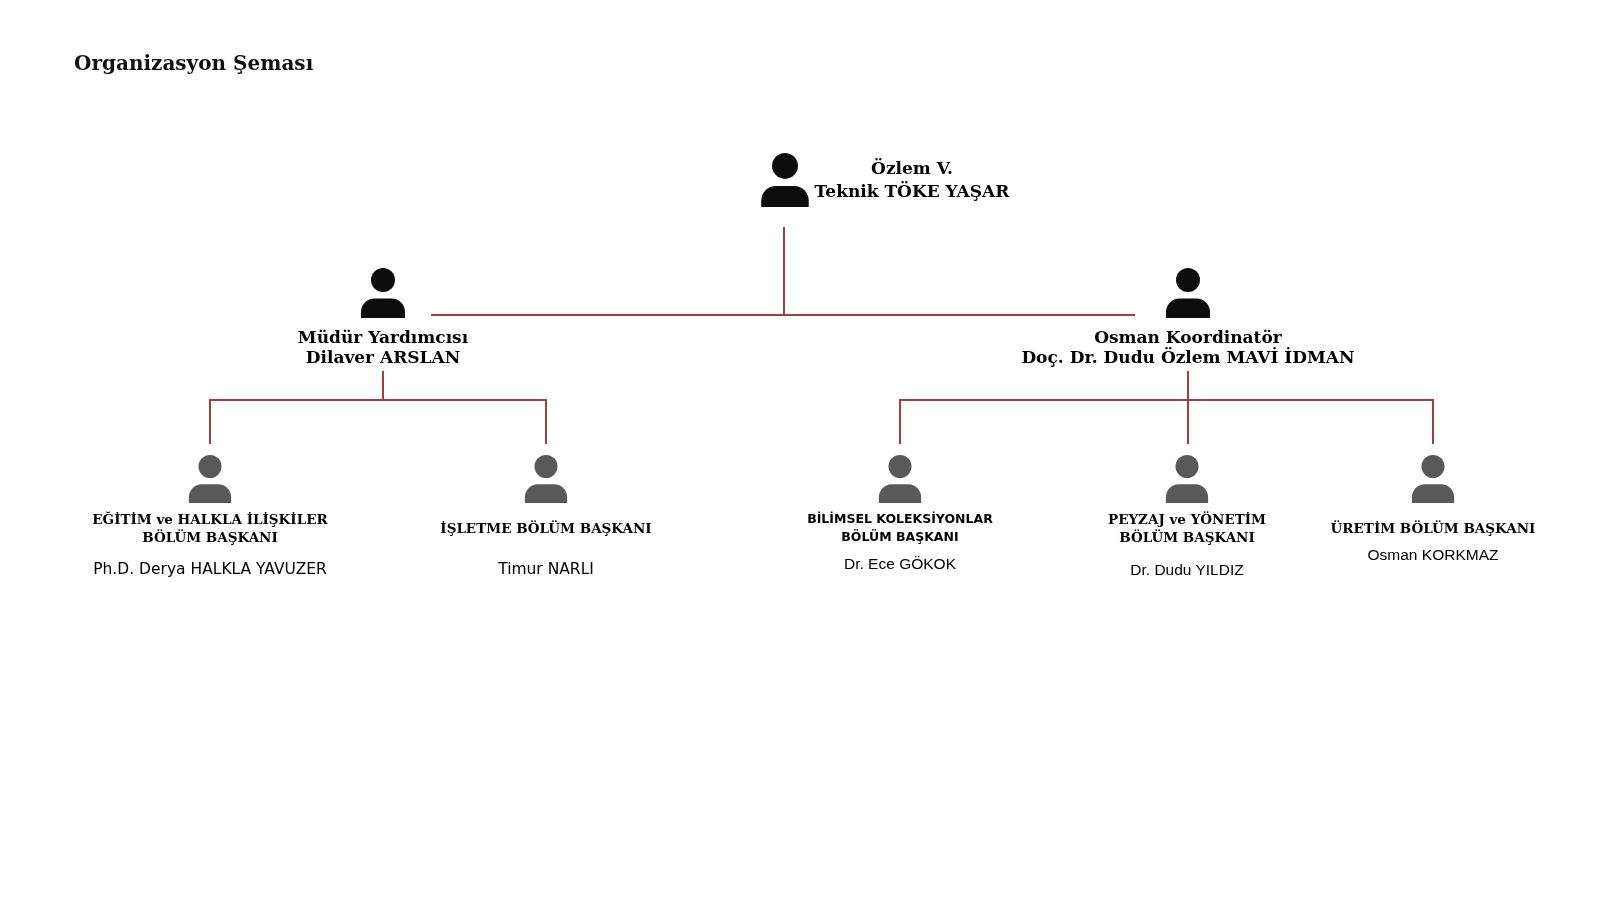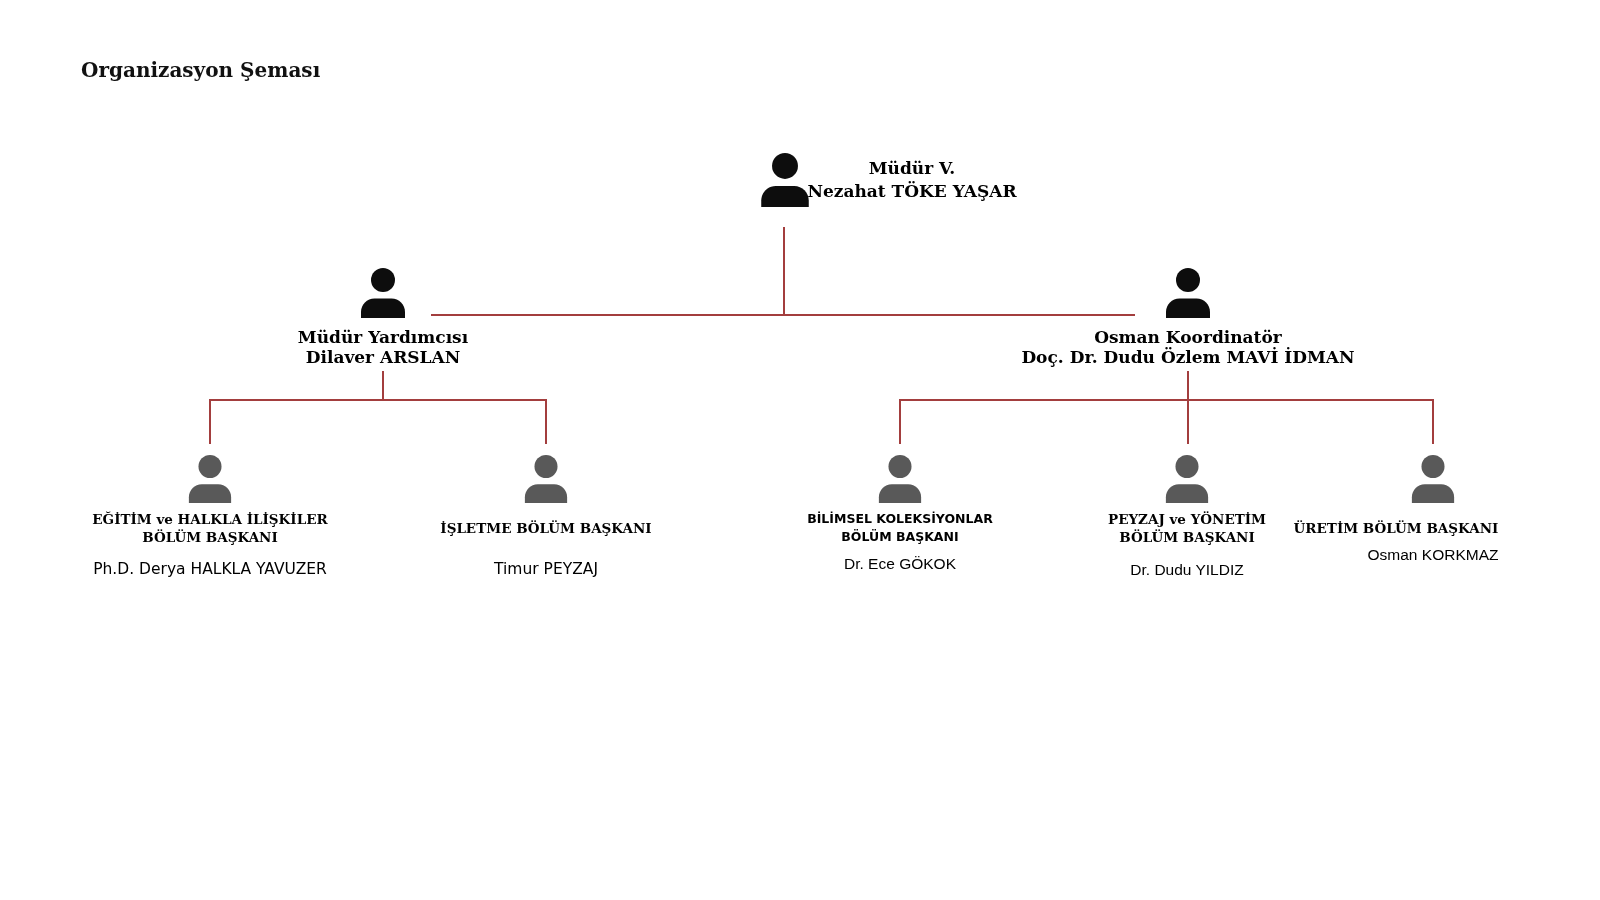--- a/index.html
+++ b/index.html
@@ -1,21 +1,21 @@
 <!DOCTYPE html>
 <html><head>
 <meta charset="utf-8">
 <style>
   html,body{margin:0;padding:0;background:#fff;}
   .canvas{
     position:relative;width:1600px;height:900px;background:#ffffff;
     overflow:hidden;font-family:"DejaVu Serif",serif;color:#000;
   }
   .page-title{
-    position:absolute;left:65px;top:42px;margin:16px;
+    position:absolute;left:65px;top:42px;margin:9px;
     font-family:"DejaVu Serif",serif;font-weight:bold;font-size:20px;color:#111;
   }
   
   .line{position:absolute;background:#a33e3e;}
   .line.v{width:2px;}
   .line.h{height:2px;}
   
   .person{position:absolute;line-height:0;}
   .person svg{fill:currentColor;}
   .lvl12{color:#0d0d0d;}
@@ -53,22 +53,22 @@
   <div class="line v" style="left:899px;top:399px;height:45px"></div>
   <div class="line v" style="left:1432px;top:399px;height:45px"></div>
 
   <div class="person lvl12" style="left:758px;top:153px">
     <svg viewBox="0 0 50 50" width="54" height="54" aria-hidden="true">
       <circle cx="25" cy="12" r="12"></circle>
       <path d="M3 50 v-6 c0 -7.5 6 -13.5 13.5 -13.5 h17 c7.5 0 13.5 6 13.5 13.5 v6 z"></path>
     </svg>
   </div>
   <div class="txt root-txt" style="left:712px;top:157px;width:400px">
-    <span>Müdür V.</span>
-    <span>Nezahat TÖKE YAŞAR</span>
+    <span>Özlem V.</span>
+    <span>Teknik TÖKE YAŞAR</span>
   </div>
 
   <div class="person lvl12" style="left:358px;top:268px">
     <svg viewBox="0 0 50 50" width="50" height="50" aria-hidden="true">
       <circle cx="25" cy="12" r="12"></circle>
       <path d="M3 50 v-6 c0 -7.5 6 -13.5 13.5 -13.5 h17 c7.5 0 13.5 6 13.5 13.5 v6 z"></path>
     </svg>
   </div>
   <div class="txt l2-txt" style="left:203px;top:327px;width:360px">
     <span>Müdür Yardımcısı</span>
@@ -100,21 +100,21 @@
 
   <div class="person lvl3" style="left:522px;top:455px">
     <svg viewBox="0 0 50 50" width="48" height="48" aria-hidden="true">
       <circle cx="25" cy="12" r="12"></circle>
       <path d="M3 50 v-6 c0 -7.5 6 -13.5 13.5 -13.5 h17 c7.5 0 13.5 6 13.5 13.5 v6 z"></path>
     </svg>
   </div>
   <div class="txt l3-title" style="left:396px;top:509px;width:300px">
     <span>İŞLETME BÖLÜM BAŞKANI</span>
   </div>
-  <div class="txt l3-name" style="left:386px;top:560px;width:320px">Timur PEYZAJ</div>
+  <div class="txt l3-name" style="left:386px;top:560px;width:320px">Timur NARLI</div>
 
   <div class="person lvl3" style="left:876px;top:455px">
     <svg viewBox="0 0 50 50" width="48" height="48" aria-hidden="true">
       <circle cx="25" cy="12" r="12"></circle>
       <path d="M3 50 v-6 c0 -7.5 6 -13.5 13.5 -13.5 h17 c7.5 0 13.5 6 13.5 13.5 v6 z"></path>
     </svg>
   </div>
   <div class="txt l3-title sans" style="left:750px;top:509px;width:300px">
     <span>BİLİMSEL KOLEKSİYONLAR</span>
     <span>BÖLÜM BAŞKANI</span>
@@ -132,18 +132,18 @@
     <span>BÖLÜM BAŞKANI</span>
   </div>
   <div class="txt l3-name narrow" style="left:1027px;top:560px;width:320px">Dr. Dudu YILDIZ</div>
 
   <div class="person lvl3" style="left:1409px;top:455px">
     <svg viewBox="0 0 50 50" width="48" height="48" aria-hidden="true">
       <circle cx="25" cy="12" r="12"></circle>
       <path d="M3 50 v-6 c0 -7.5 6 -13.5 13.5 -13.5 h17 c7.5 0 13.5 6 13.5 13.5 v6 z"></path>
     </svg>
   </div>
-  <div class="txt l3-title" style="left:1246px;top:509px;width:300px">
+  <div class="txt l3-title" style="left:1283px;top:509px;width:300px">
     <span>ÜRETİM BÖLÜM BAŞKANI</span>
   </div>
   <div class="txt l3-name narrow" style="left:1273px;top:545px;width:320px">Osman KORKMAZ</div>
 
 </div>
 
 </body></html>

